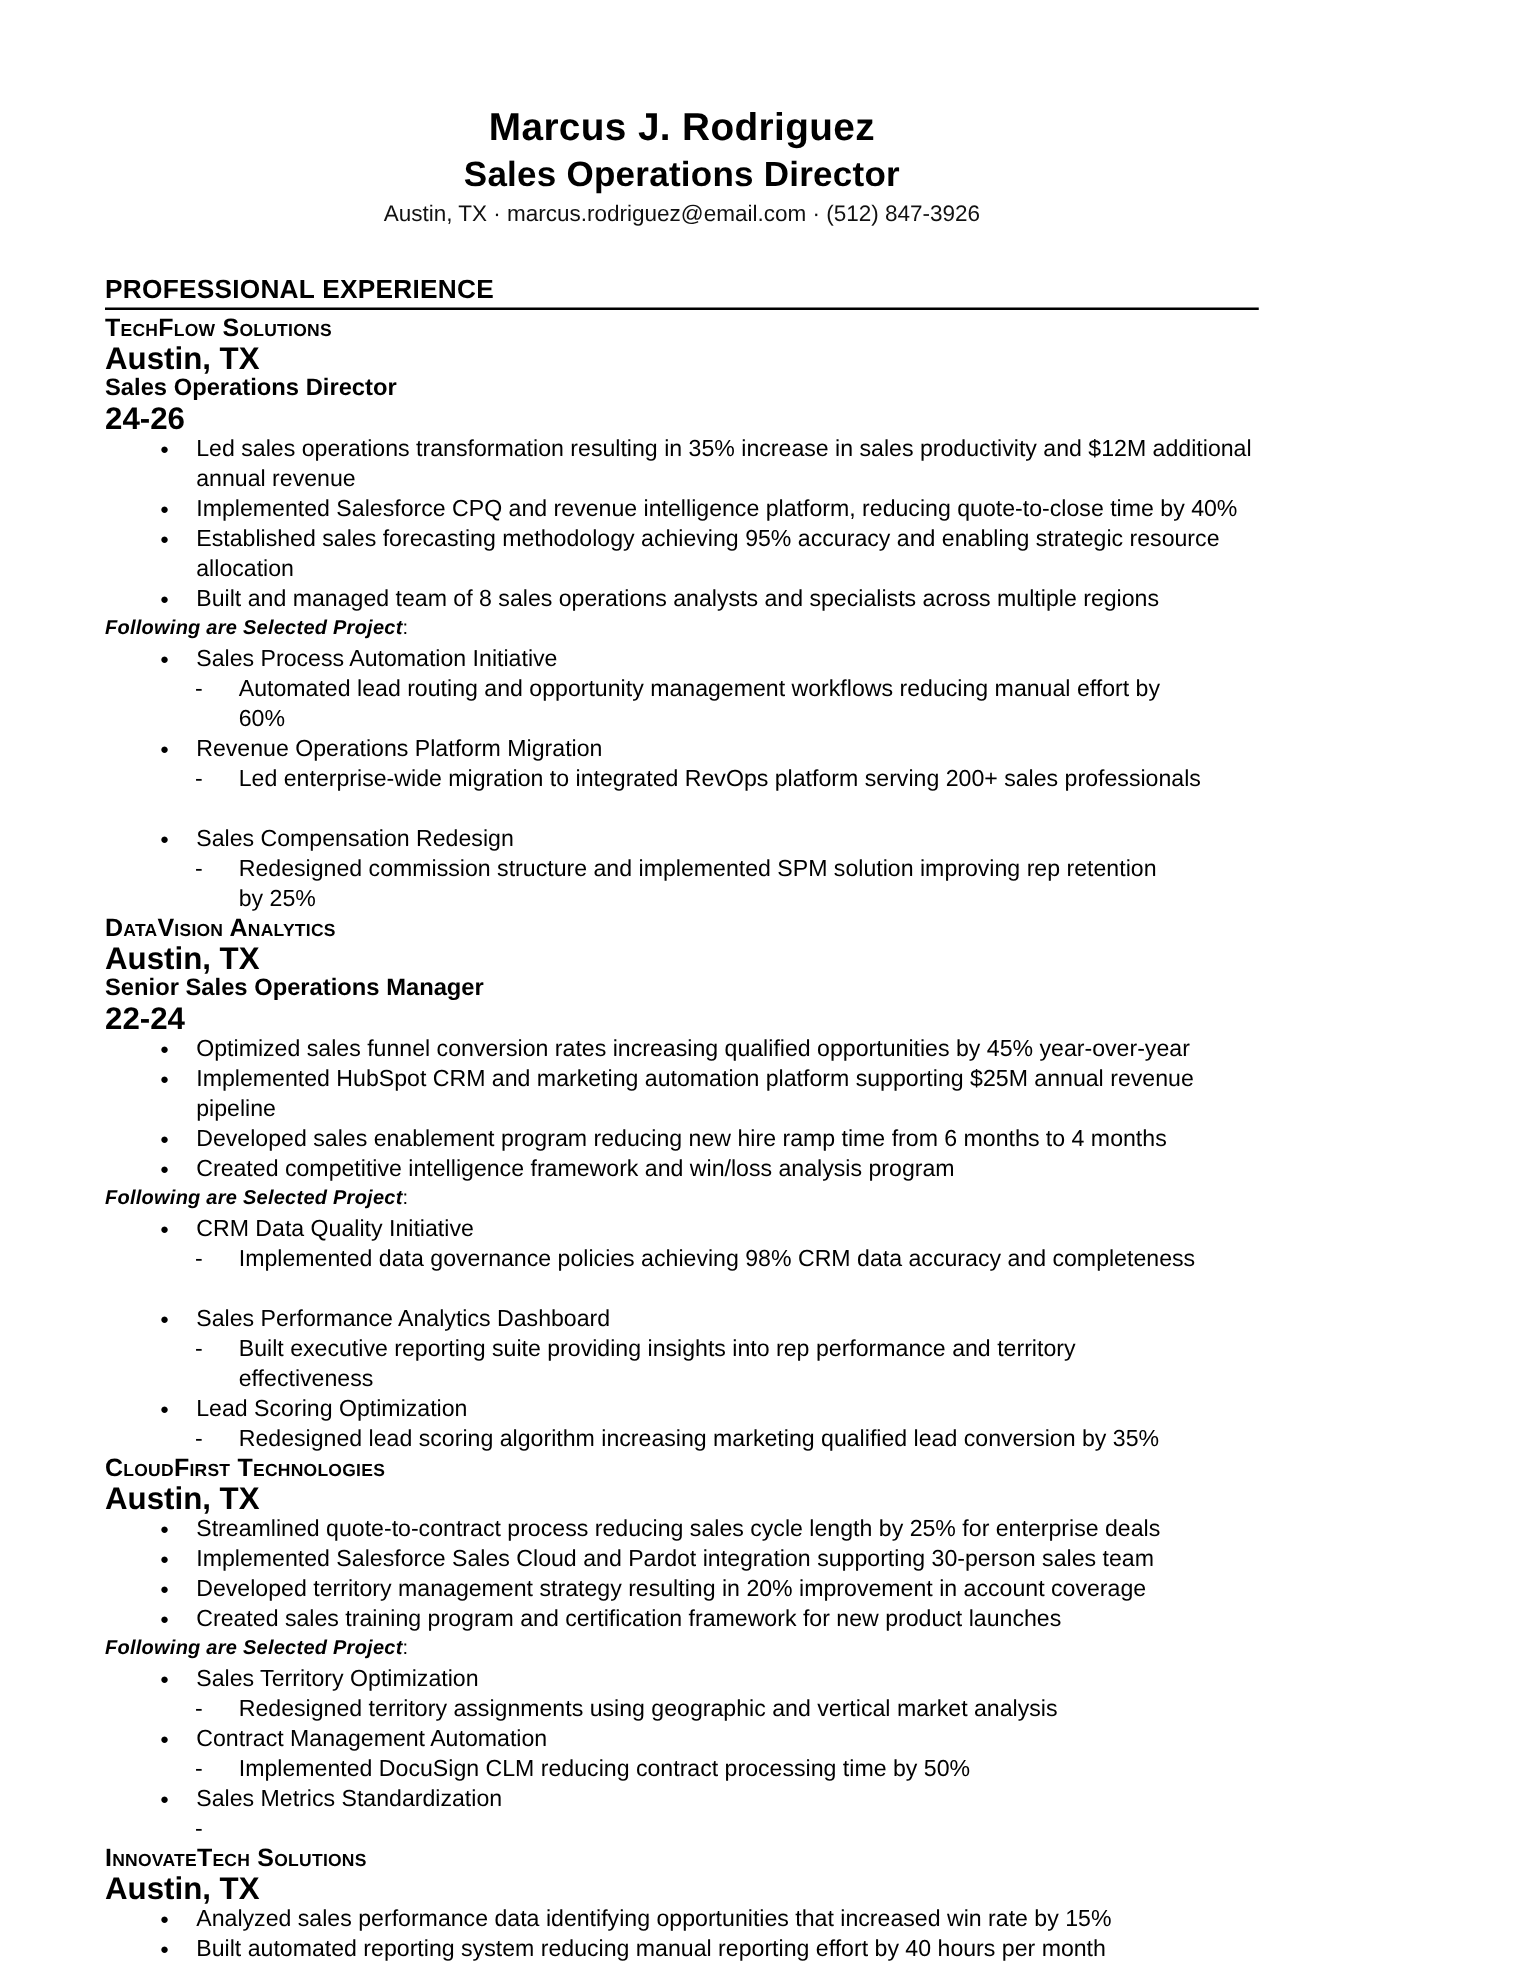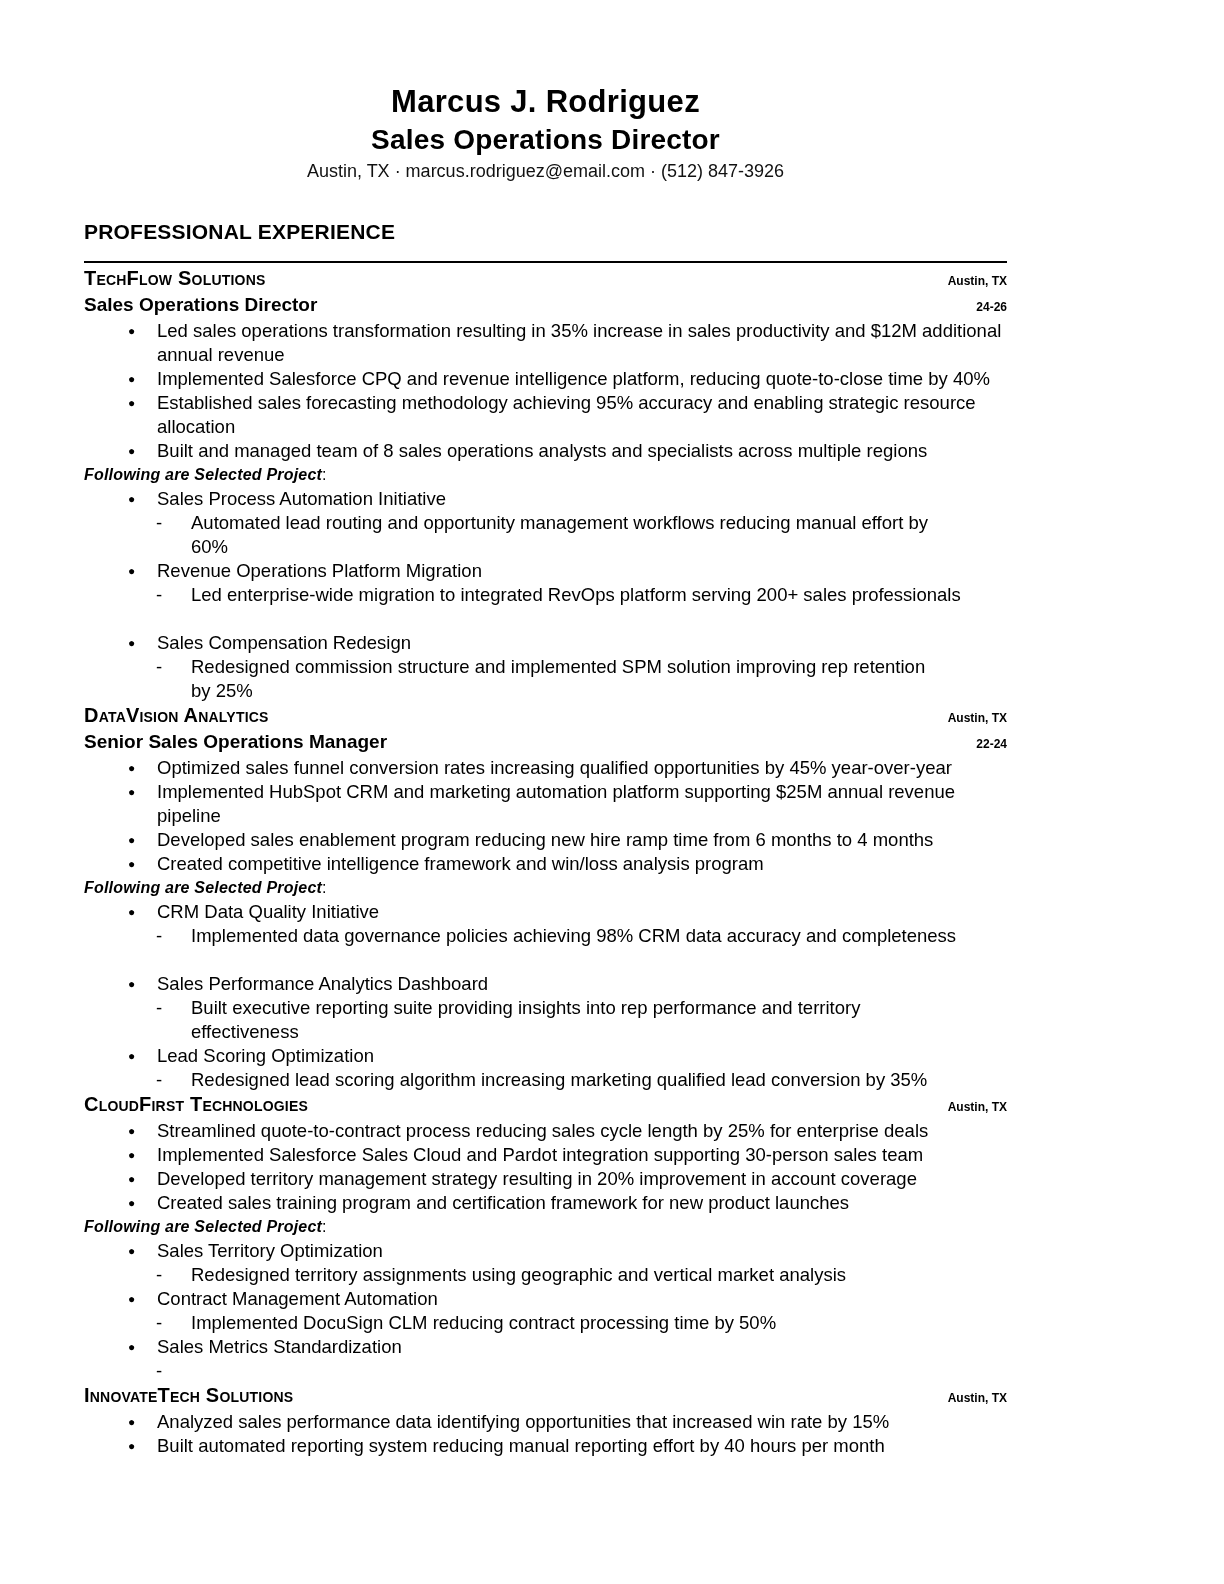--- a/index.html
+++ b/index.html
@@ -15,29 +15,29 @@
   
   .hdr { text-align:center; }
   .name  { font-size:31px; font-weight:700; line-height:39px; letter-spacing:0.3px; }
   .title { font-size:28px; font-weight:700; line-height:37px; letter-spacing:0.2px; }
   .contact { font-size:18px; line-height:27px; margin-top:0; color:#111; }
 
   
   .sect { margin-top:35px; }
   .sect-title {
     font-size:21px; font-weight:700; line-height:24px;
-    letter-spacing:0.2px; padding-bottom:17px;
+    letter-spacing:0.2px; padding-bottom:2px;
     border-bottom:2.5px solid #000;
   }
   .jobs { padding-top:3px; }
 
   
-  .job-row { display:flex; justify-content:space-between; align-items:baseline; line-height:24px; }
+  .job-row { display:flex; justify-content:space-between; align-items:baseline; line-height:24px;flex-direction:column; }
   .company { font-weight:700; font-size:20px; font-variant:small-caps; letter-spacing:0.2px; }
-  .loc, .dates { font-weight:700; font-size:12px; }
+  .loc, .dates { font-weight:700; font-size:25px; }
   .role { font-weight:700; font-size:19px; }
 
   
   .line { display:flex; line-height:24px; font-size:18.5px; }
   .m1 { flex:0 0 73px; padding-left:44px; font-size:12px; }
   .m2 { flex:0 0 107px; padding-left:72px; font-size:18.5px; }
   .txt { flex:1; white-space:pre-line; }
 
   
   .fsp { font-size:16px; line-height:24px; font-weight:700; font-style:italic; letter-spacing:0.2px; }

